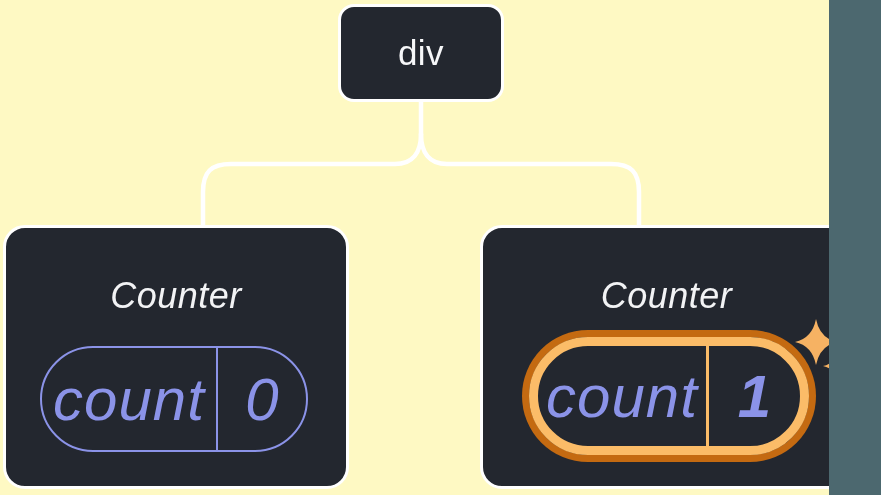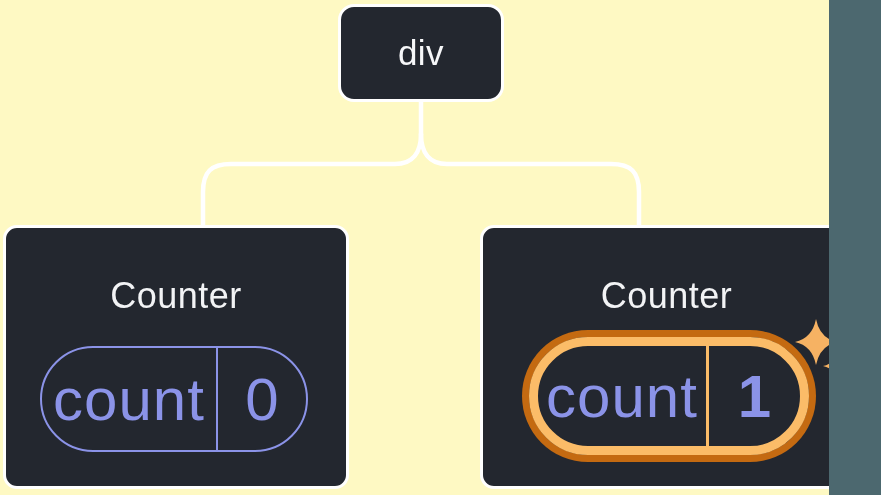--- a/index.html
+++ b/index.html
@@ -29,21 +29,22 @@
   .root-node{
     left:338px;top:4px;
     width:166px;height:98px;
     border-radius:16px;
     display:flex;align-items:center;justify-content:center;
     color:#f6f7f9;
     font-size:35px;
     letter-spacing:0.5px;
   }
   .counter-node{
-    border-radius:14px;
+    border-radius:22px;
+    font-style:italic;
   }
   .counter-node.left{
     left:3px;top:225px;
     width:346px;height:264px;
   }
   .counter-node.right{
     left:480px;top:225px;
     width:373px;height:264px;
   }
   .counter-title{

